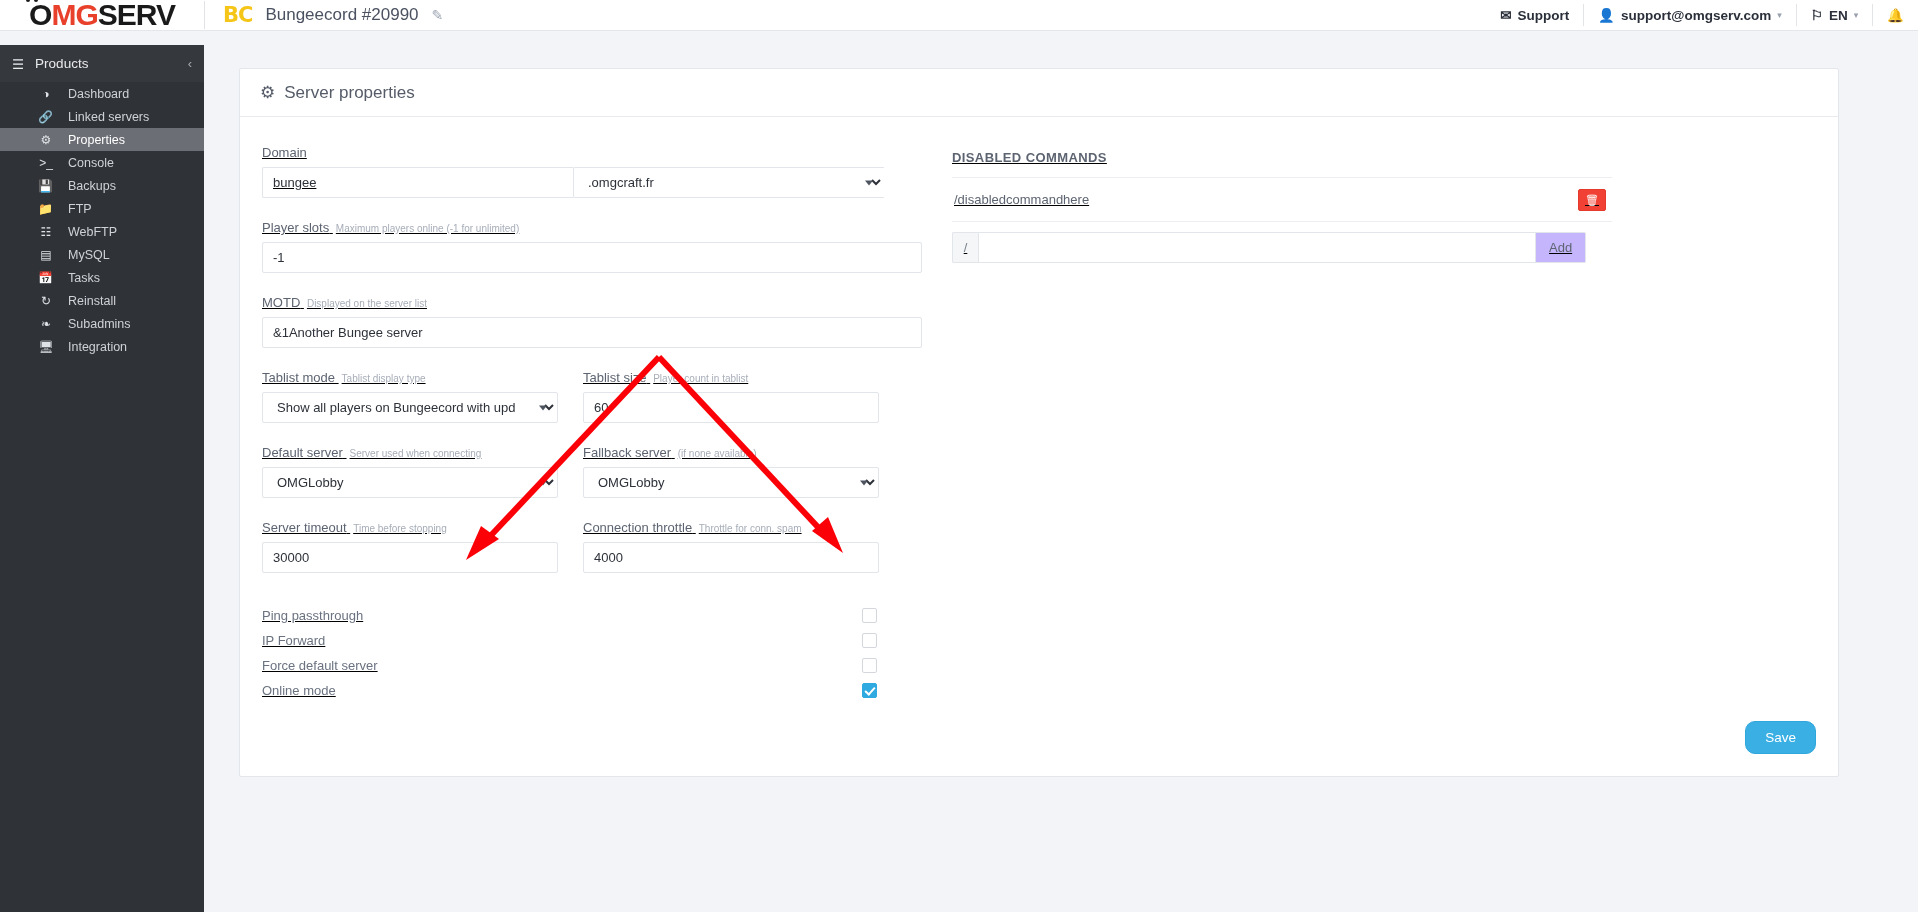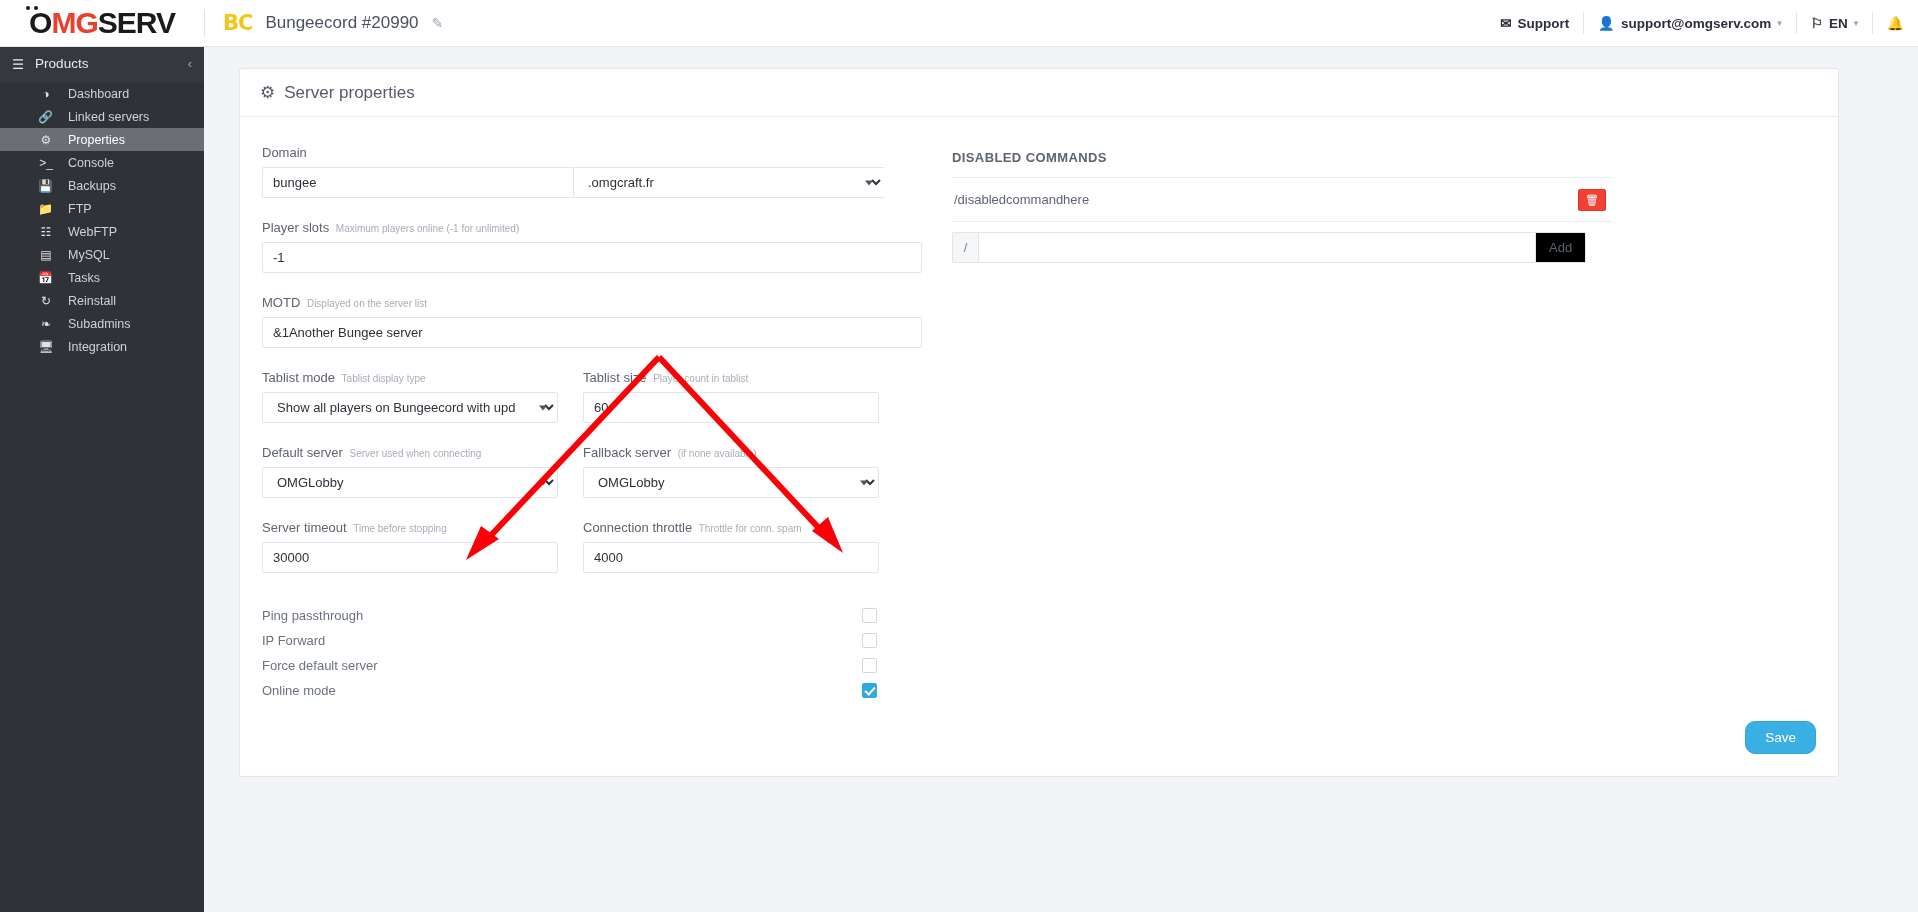--- a/index.html
+++ b/index.html
@@ -7,21 +7,21 @@
     margin: 0; padding: 0;
     width: 1918px; height: 912px;
     background: #f2f4f7;
     font-family: "Liberation Sans", sans-serif;
     overflow: hidden;
   }
 
   
   .topbar {
     position: absolute; top: 0; left: 0;
-    width: 1918px; height: 47px;
+    width: 1918px; height: 31px;
     background: #ffffff;
     border-bottom: 1px solid #e4e6ea;
     display: flex; align-items: center;
     z-index: 20;
   }
   .brand {
     width: 204px; height: 45px;
     display: flex; align-items: center; justify-content: center;
     position: relative;
   }
@@ -110,21 +110,21 @@
     border: 1px solid #e3e6ea;
     border-radius: 2px;
     width: 1600px;
     min-height: 678px;
   }
   .card-head {
     height: 48px; border-bottom: 1px solid #e8eaee;
     display: flex; align-items: center; padding: 0 20px; gap: 9px;
     font-size: 17px; color: #555c68;
   }
-  .card-body { display: flex; padding: 28px 22px 0 22px; }
+  .card-body { display: flex; padding: 28px 22px 0 22px; text-decoration: underline; }
   .col-left { width: 660px; }
   .col-right { width: 660px; margin-left: 30px; }
 
   
   .fg { margin-bottom: 22px; }
   .flabel {
     font-size: 13px; color: #5d6471; margin-bottom: 7px;
     display: block;
   }
   .flabel .hint { color: #a7adb8; font-size: 10px; margin-left: 3px; }
@@ -196,21 +196,21 @@
   }
   .addon {
     width: 26px; background: #f4f6f8; border: 1px solid #e2e5e9;
     border-right: none; border-radius: 2px 0 0 2px;
     font-size: 13px; color: #7b828d; display: flex;
     align-items: center; justify-content: center; height: 31px;
   }
   .cmd-add .fctl { border-radius: 0; width: 558px; }
   .btn-add {
     height: 31px; padding: 0 13px;
-    background: #000000; border: 1px solid #e2e5e9; border-left: none;
+    background: #c4b5fd; border: 1px solid #e2e5e9; border-left: none;
     border-radius: 0 2px 2px 0;
     font-size: 13px; color: #5d6471; cursor: pointer;
     font-family: "Liberation Sans", sans-serif;
   }
 
   
   .card-foot {
     padding: 18px 22px 22px 22px; display: flex; justify-content: flex-end;
   }
   .btn-save {

